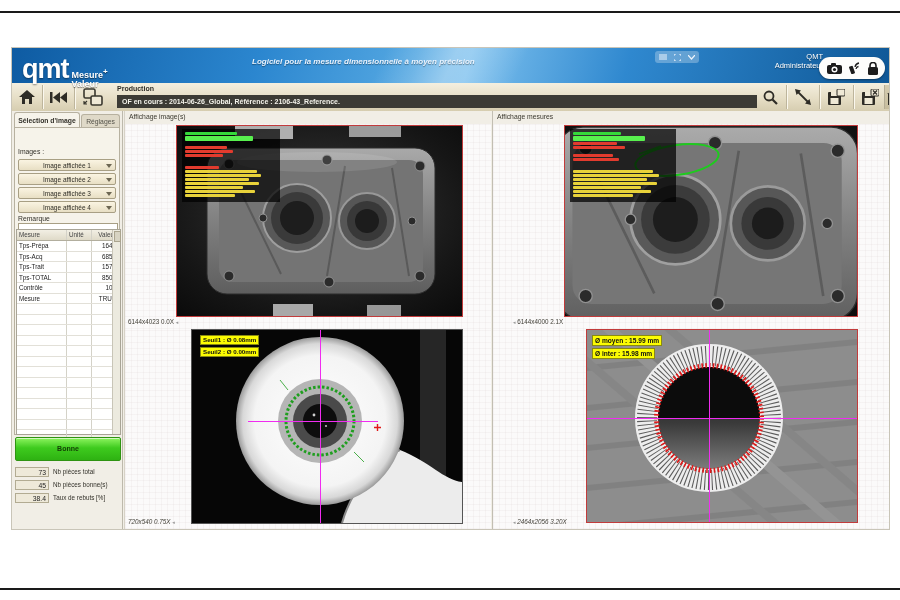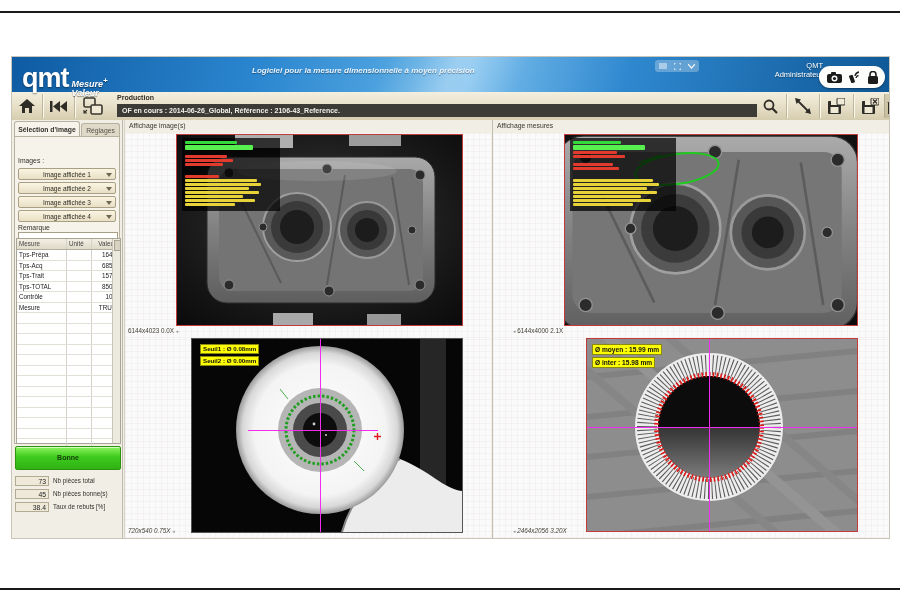--- a/index.html
+++ b/index.html
@@ -3,32 +3,32 @@
 <meta charset="utf-8">
 <style>
   html,body{margin:0;padding:0;}
   body{width:900px;height:600px;position:relative;background:#fff;
        font-family:"Liberation Sans","DejaVu Sans",sans-serif;overflow:hidden;
        -webkit-font-smoothing:antialiased;}
   .abs{position:absolute;}
   .frame-line{position:absolute;left:0;width:900px;height:2px;background:#1a1a1a;}
 
   
-  #app{position:absolute;left:12px;top:57px;width:877px;height:481px;background:#ece9e0;
+  #app{position:absolute;left:12px;top:48px;width:877px;height:481px;background:#ece9e0;
        box-shadow:0 0 0 1px #c9c5b8;overflow:hidden;}
 
   
   #hdr{position:absolute;left:0;top:0;width:100%;height:35px;
     background:linear-gradient(105deg,#0e5ba2 0%,#2b86cf 28%,#55a8e2 46%,#7cc0ee 52%,#2f88cf 70%,#0f5897 100%);}
   #hdr:after{content:"";position:absolute;inset:0;
     background:linear-gradient(115deg,transparent 42%,rgba(255,255,255,.30) 50%,transparent 58%);}
   .logo-wrap{position:absolute;left:10px;top:1px;display:flex;align-items:center;z-index:3;}
   .logo-qmt{font-size:27px;font-weight:bold;color:#fff;letter-spacing:-1px;line-height:33px;
     text-shadow:0 1px 2px rgba(0,0,0,.45);}
-  .logo-sub{margin-left:3px;margin-top:18px;line-height:9px;font-style:italic;}
+  .logo-sub{margin-left:3px;margin-top:18px;line-height:9px;}
   .logo-sub div{font-size:9px;font-weight:bold;color:#fff;text-shadow:0 1px 1px rgba(0,0,0,.5);}
   .logo-plus{font-size:8px;vertical-align:super;}
   .tagline{position:absolute;left:240px;top:9px;font-size:8px;font-style:italic;font-weight:bold;
     color:#eaf4ff;text-shadow:0 1px 1px rgba(0,0,0,.4);z-index:3;}
   .winstrip{position:absolute;left:643px;top:3px;width:44px;height:12px;border-radius:3px;
     background:rgba(255,255,255,.28);display:flex;align-items:center;justify-content:space-around;z-index:3;}
   .winstrip svg{display:block;}
   .user-block{position:absolute;right:66px;top:4px;text-align:right;color:#fff;z-index:3;}
   .user-block div{font-size:7.5px;line-height:9px;text-shadow:0 1px 1px rgba(0,0,0,.4);}
   .tool-pill{position:absolute;right:4px;top:9px;width:58px;height:22px;background:#fdfdfb;

